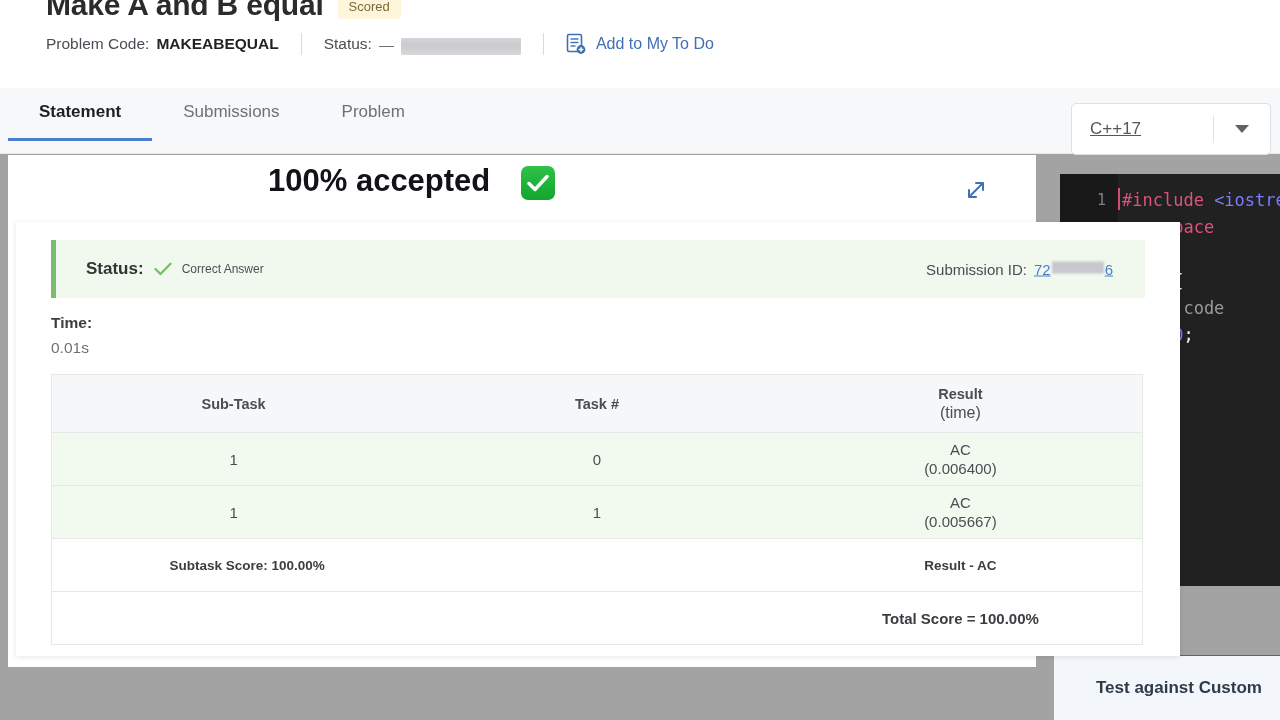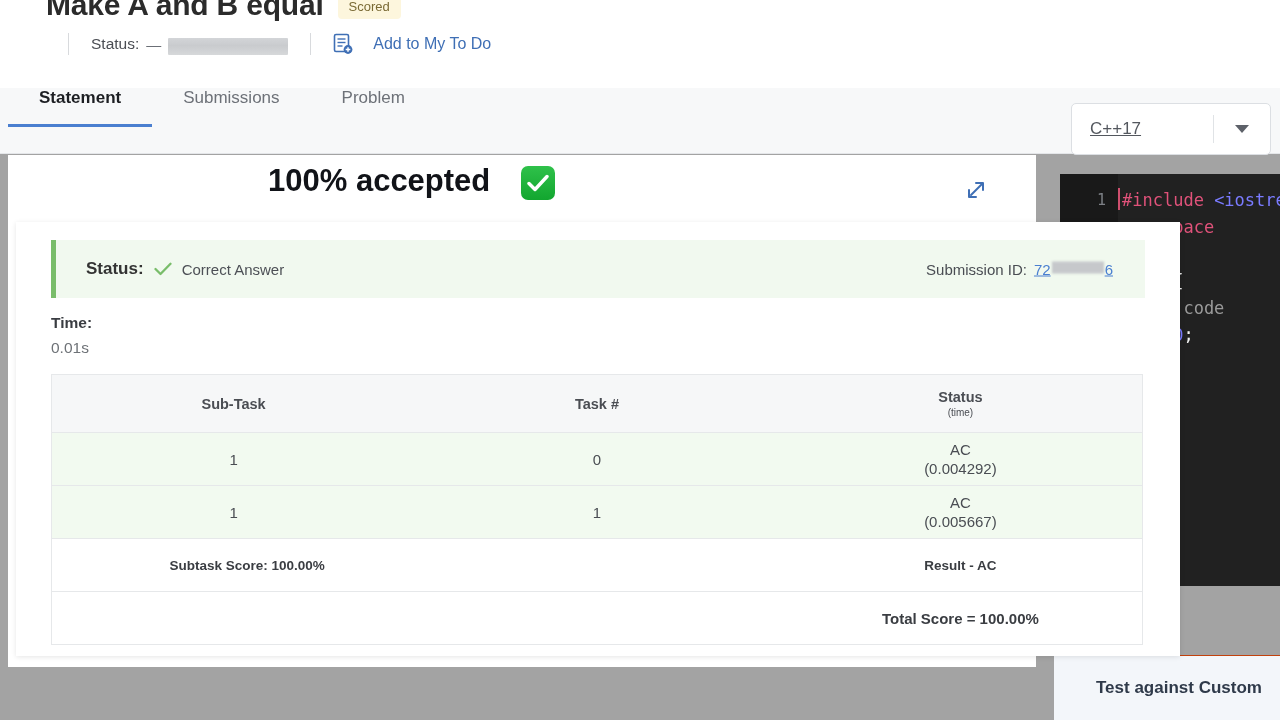--- a/index.html
+++ b/index.html
@@ -44,31 +44,31 @@
     width: 1px; height: 22px; background: #d8dadd; margin: 0 22px;
   }
   .status-dash { color: #6b6f76; font-size: 15px; }
   .redacted {
     display: inline-block; width: 120px; height: 17px;
     background: linear-gradient(180deg,#d3d5d8 0%,#c9cbce 45%,#d6d8da 100%);
     border-radius: 1px; filter: blur(0.6px);
     position: relative; top: 2px;
   }
   .todo-link {
-    display: flex; align-items: center; gap: 20px;
+    display: flex; align-items: center; gap: 10px;
     color: #3f6fb5; font-size: 16px; cursor: pointer; white-space: nowrap;
   }
   .todo-icon { width: 20px; height: 22px; display: block; }
 
   
   .tabs-bar {
     position: absolute; left: 0; top: 88px; width: 1280px; height: 66px;
     background: #f7f8f9; border-bottom: 1px solid #e4e6e9;
   }
-  .tabs { display: flex; align-items: flex-start; height: 100%; padding-left: 8px; }
+  .tabs { display: flex; align-items: center; height: 100%; padding-left: 8px; }
   .tab {
     font-size: 17px; color: #6d7178; padding: 0 31px 18px 31px;
     cursor: pointer; white-space: nowrap; position: relative;
   }
   .tab.active { color: #1d1f23; font-weight: 700; }
   .tab.active::after {
     content: ""; position: absolute; left: 0; right: 0; bottom: -1px;
     height: 3px; background: #4a7fd0;
   }
 
@@ -171,21 +171,21 @@
   .status-banner {
     position: absolute; left: 35px; top: 18px; width: 1094px; height: 58px;
     background: #f1f9ef; border-left: 5px solid #79bd6a;
     display: flex; align-items: center;
   }
   .status-left {
     display: flex; align-items: center; gap: 10px; padding-left: 30px;
   }
   .status-key { font-size: 17px; font-weight: 700; color: #333; }
   .ok-check { display: block; }
-  .status-val { font-size: 15px; color: #4d5056; }
+  .status-val { font-size: 12px; color: #4d5056; }
   .subid {
     position: absolute; right: 32px; top: 50%; transform: translateY(-50%);
     font-size: 15px; color: #4a4d53; display: flex; align-items: baseline; gap: 7px;
   }
   .subid-link {
     color: #4a7fd0; text-decoration: underline; cursor: pointer;
     display: inline-flex; align-items: baseline;
   }
   .subid-blur {
     display: inline-block; width: 52px; height: 12px;
@@ -201,21 +201,21 @@
     position: absolute; left: 35px; top: 152px; width: 1092px;
     border: 1px solid #e6e8ea; border-collapse: collapse; table-layout: fixed;
   }
   .result-table th, .result-table td {
     border-bottom: 1px solid #e6e8ea; text-align: center; padding: 0;
   }
   .result-table thead th {
     background: #f6f7f8; height: 58px; font-size: 14.5px;
     font-weight: 600; color: #4a4d53;
   }
-  .result-table thead th .sub { display: block; font-size: 10px; font-weight: 400; margin-top: 2px; }
+  .result-table thead th .sub { display: block; font-size: 16px; font-weight: 400; margin-top: 2px; }
   .result-table tbody tr.case-row td {
     background: #f2faf0; height: 53px; font-size: 15px; color: #4a4d53;
   }
   .result-table tbody tr.case-row td .res-main { display: block; text-align: center; }
   .result-table tbody tr.case-row td .res-time { display: block; margin-top: 2px; }
   .result-table tbody tr.summary-row td {
     background: #ffffff; height: 53px; font-size: 13.5px;
     font-weight: 700; color: #3a3d42;
   }
   .result-table tbody tr.total-row td {
@@ -230,20 +230,24 @@
 <div id="root">
 
   <div class="problem-header">
 
     <div class="title-row">
       <div class="problem-title">Make A and B equal</div>
       <div class="scored-badge">Scored</div>
     </div>
 
     <div class="meta-row">
+      <div class="meta-item">
+        <span class="meta-label">Problem Code:</span>
+        <span class="meta-strong">MAKEABEQUAL</span>
+      </div>
 
       <div class="meta-sep"></div>
 
       <div class="meta-item">
         <span class="meta-label">Status:</span>
         <span class="status-dash">—</span>
         <span class="redacted"></span>
       </div>
 
       <div class="meta-sep"></div>
@@ -352,32 +356,32 @@
     <table class="result-table">
       <thead>
         <tr>
           <th>
             <span>Sub-Task</span>
           </th>
           <th>
             <span>Task #</span>
           </th>
           <th>
-            <span>Status</span>
+            <span>Result</span>
             <span class="sub">(time)</span>
           </th>
         </tr>
       </thead>
       <tbody>
         <tr class="case-row">
           <td>1</td>
           <td>0</td>
           <td>
             <span class="res-main">AC</span>
-            <span class="res-time">(0.004292)</span>
+            <span class="res-time">(0.006400)</span>
           </td>
         </tr>
         <tr class="case-row">
           <td>1</td>
           <td>1</td>
           <td>
             <span class="res-main">AC</span>
             <span class="res-time">(0.005667)</span>
           </td>
         </tr>

